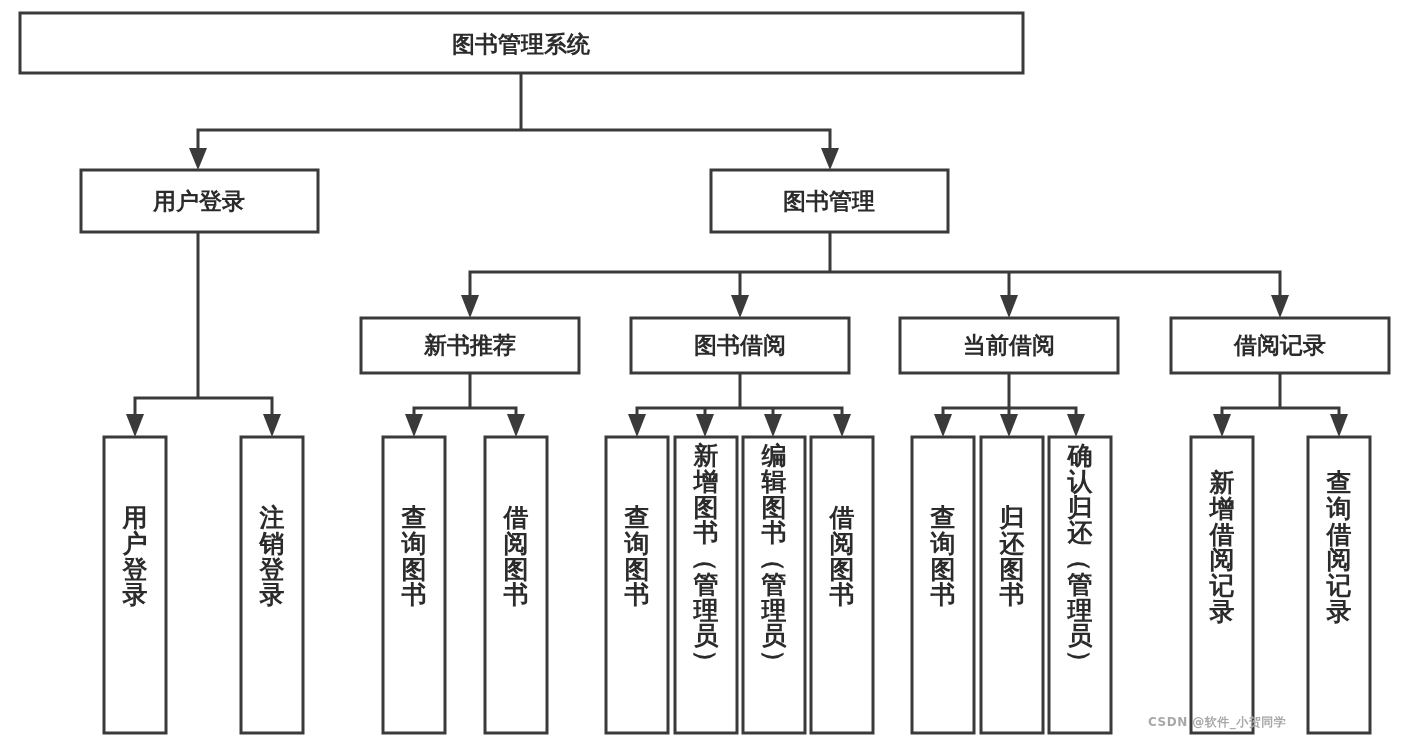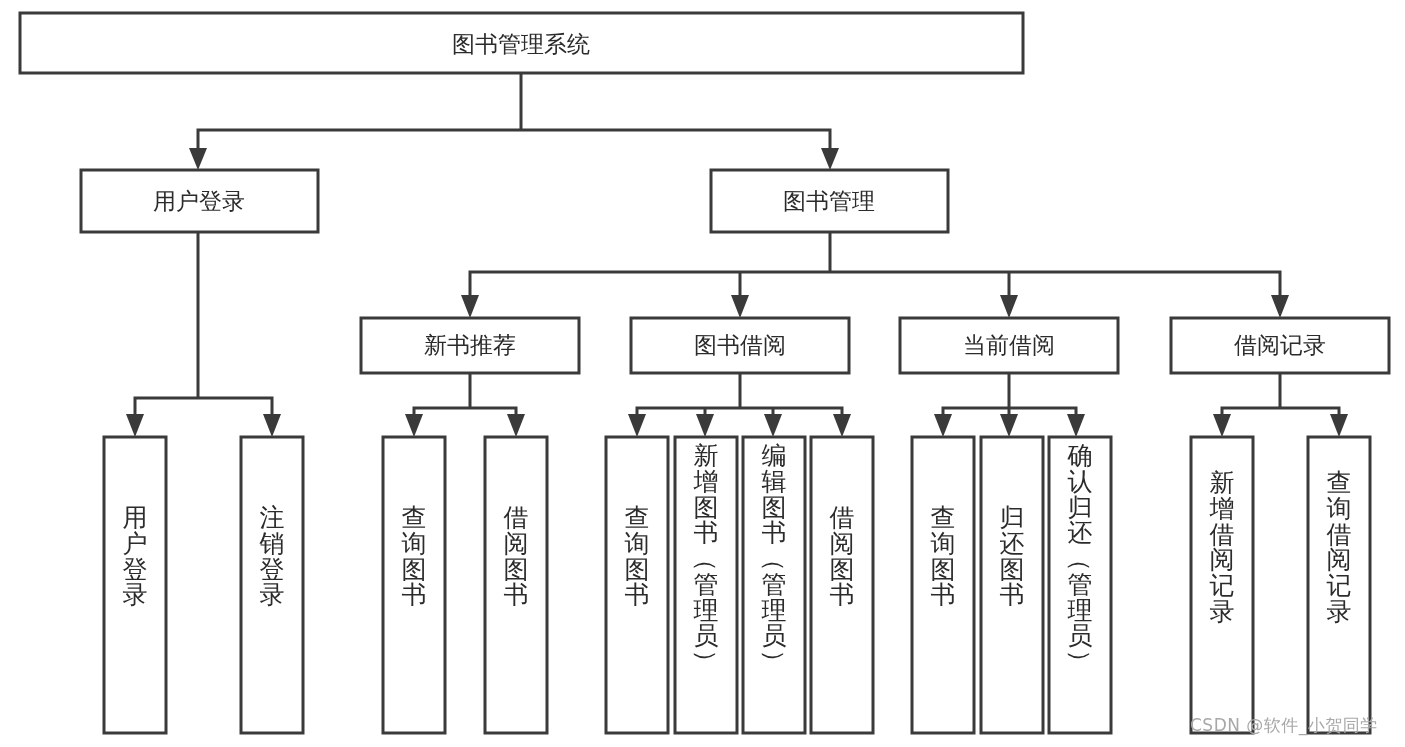--- a/index.html
+++ b/index.html
@@ -13,20 +13,21 @@
     position: relative;
     font-family: "DejaVu Sans", "Liberation Sans", sans-serif;
     overflow: hidden;
   }
   #diagram-root {
     position: absolute;
     left: 0;
     top: 0;
     width: 1405px;
     height: 671px;
+    font-weight: bold;
   }
   svg#flow {
     position: absolute;
     left: 0;
     top: 0;
     width: 1405px;
     height: 747px;
     display: block;
   }
   .node-box {
@@ -64,24 +65,24 @@
     white-space: nowrap;
     pointer-events: none;
     letter-spacing: 0;
   }
   .vlabel span {
     display: block;
     text-align: center;
   }
   .watermark {
     position: absolute;
-    left: 1190px;
+    left: 1148px;
     top: 714px;
     font-family: "DejaVu Sans", "Liberation Sans", sans-serif;
-    font-size: 17px;
+    font-size: 12px;
     color: #a8a8a8;
     white-space: nowrap;
     letter-spacing: 0.5px;
   }
 </style>
 </head>
 <body>
 
 <div id="diagram-root">
 

